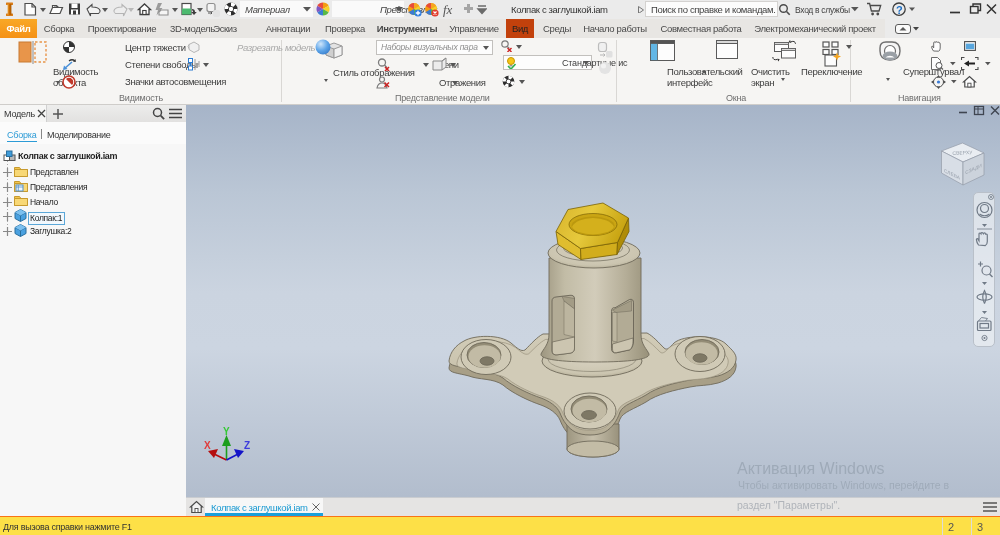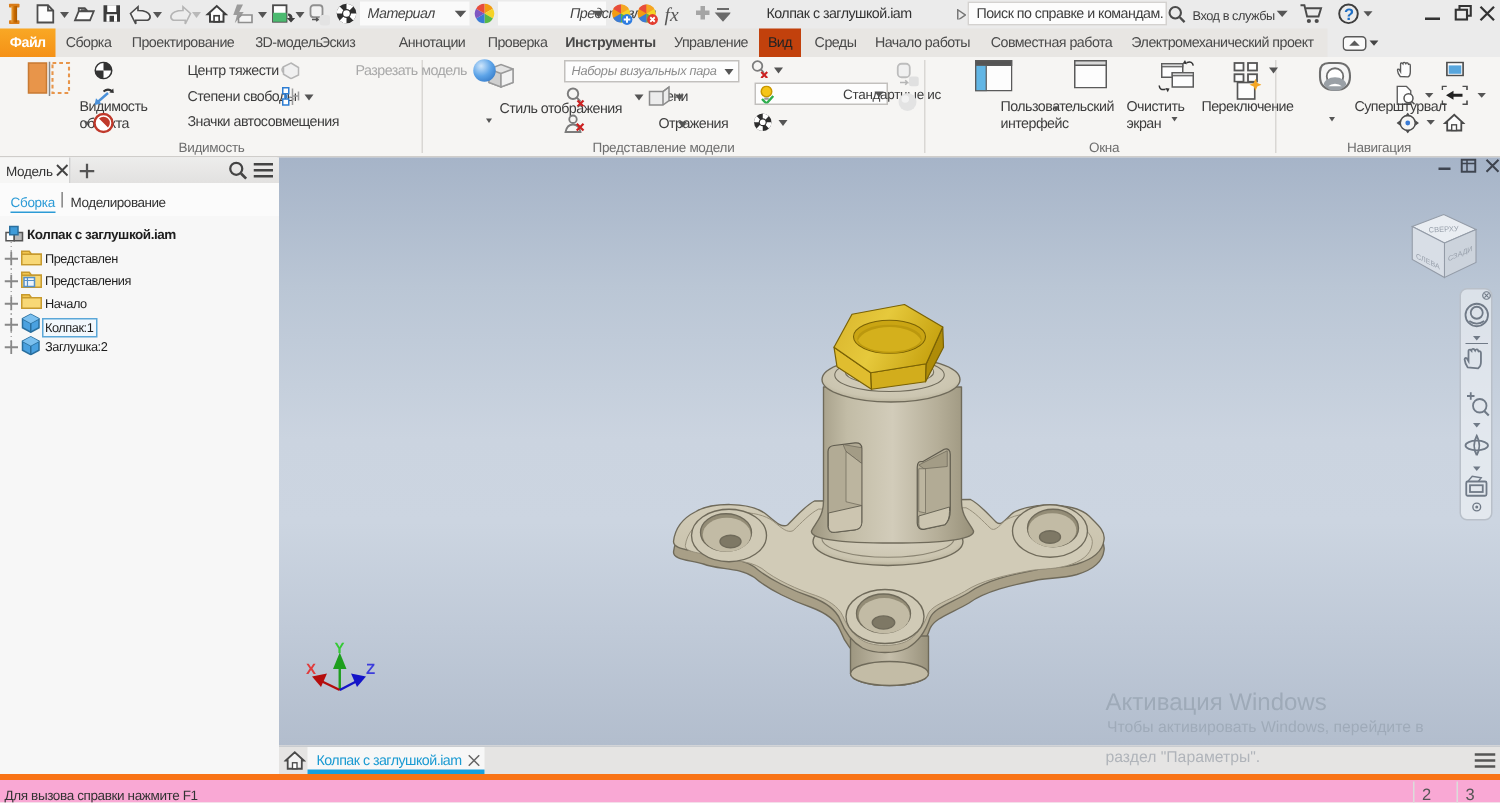--- a/index.html
+++ b/index.html
@@ -33,21 +33,21 @@
 #bheader { position:absolute; left:0; top:0; width:186px; height:17px; background:linear-gradient(#ededec,#e2e1e0); }
 #bsub { position:absolute; left:0; top:17px; width:186px; height:22px; background:#fbfbfb; }
 #btree { position:absolute; left:0; top:39px; width:186px; height:373px; background:#f7f7f7; }
 .titem { position:absolute; font-size:8.5px; letter-spacing:-0.3px; color:#1e1e1e; white-space:nowrap; }
 
 #viewport { position:absolute; left:186px; top:105px; width:814px; height:392px;
   background:linear-gradient(180deg,#a6b4c8 0%,#bac6d5 22%,#cbd4e0 48%,#ccd5e1 62%,#c0cad8 80%,#b2bdcd 100%); }
 
 
 #docstrip { position:absolute; left:186px; top:497px; width:814px; height:19px; background:#e5e4e3; border-top:1px solid #c9ccd0; }
-#statusbar { position:absolute; left:0; top:516px; width:1000px; height:19px; background:#f9a8d4; border-top:4px solid #f97316; font-size:9px; letter-spacing:-0.25px; color:#333; }
+#statusbar { position:absolute; left:0; top:516px; width:1000px; height:19px; background:#fde047; border-top:1px solid #f97316; font-size:9px; letter-spacing:-0.25px; color:#333; }
 </style>
 </head>
 <body>
 <div id="app">
   <div id="titlebar">
     <svg class="abs" style="left:0;top:0" width="500" height="19" viewBox="0 0 500 19">
 
       <g fill="#d97c18">
         <rect x="6" y="2.5" width="7" height="2.5" rx="0.5"></rect>
         <rect x="6" y="13.5" width="7" height="2.5" rx="0.5"></rect>
@@ -229,21 +229,21 @@
     <span class="rtext" style="left:80px;top:21px;">Степени свободы</span>
     <svg class="abs" style="left:62px;top:37px" width="14" height="14" viewBox="0 0 14 14">
       <circle cx="7" cy="7" r="6" fill="#fff" stroke="#c0392b" stroke-width="1.6"></circle>
       <path d="M4 4 a4.2 4.2 0 0 1 6 6 z" fill="#c0392b"></path>
     </svg>
     <span class="rtext" style="left:80px;top:38px;">Значки автосовмещения</span>
     <svg class="abs" style="left:187px;top:3px" width="13" height="12" viewBox="0 0 13 12">
       <path d="M7 1 l5 3 v5 l-5 2.5 -5-3 v-5 z" fill="#f0f0f0" stroke="#b5b5b5"></path>
       <path d="M2 3.5 q-2 2 0 4" fill="none" stroke="#b5b5b5"></path>
     </svg>
-    <span class="rtext rgray" style="left:192px;top:4px;">Разрезать модель</span>
+    <span class="rtext rgray" style="left:192px;top:4px;font-style:italic;">Разрезать модель</span>
     <svg class="abs" style="left:188px;top:20px" width="12" height="13" viewBox="0 0 12 13">
       <rect x="0.5" y="0.5" width="4" height="4" fill="#fff" stroke="#2d7dd2"></rect>
       <rect x="0.5" y="8" width="4" height="4" fill="#fff" stroke="#2d7dd2"></rect>
       <rect x="1.5" y="5" width="2" height="2.5" fill="#2d7dd2"></rect>
       <path d="M7 1 v11 M7 6 h4 M11 3 v6" stroke="#9b9b9b" fill="none"></path>
     </svg>
     <div class="arr" style="left:203px;top:25px;"></div>
     <div class="plabel" style="left:119px;">Видимость</div>
 
     <svg class="abs" style="left:314px;top:1px" width="30" height="22" viewBox="0 0 30 22">

